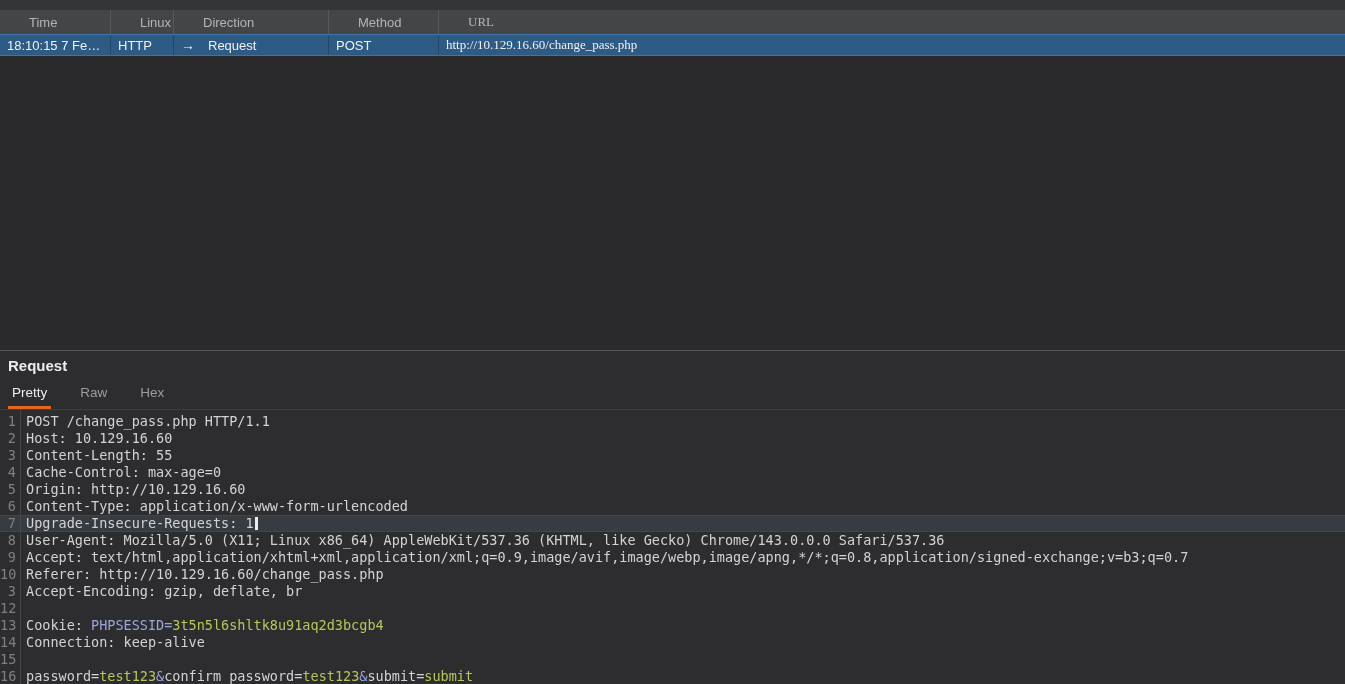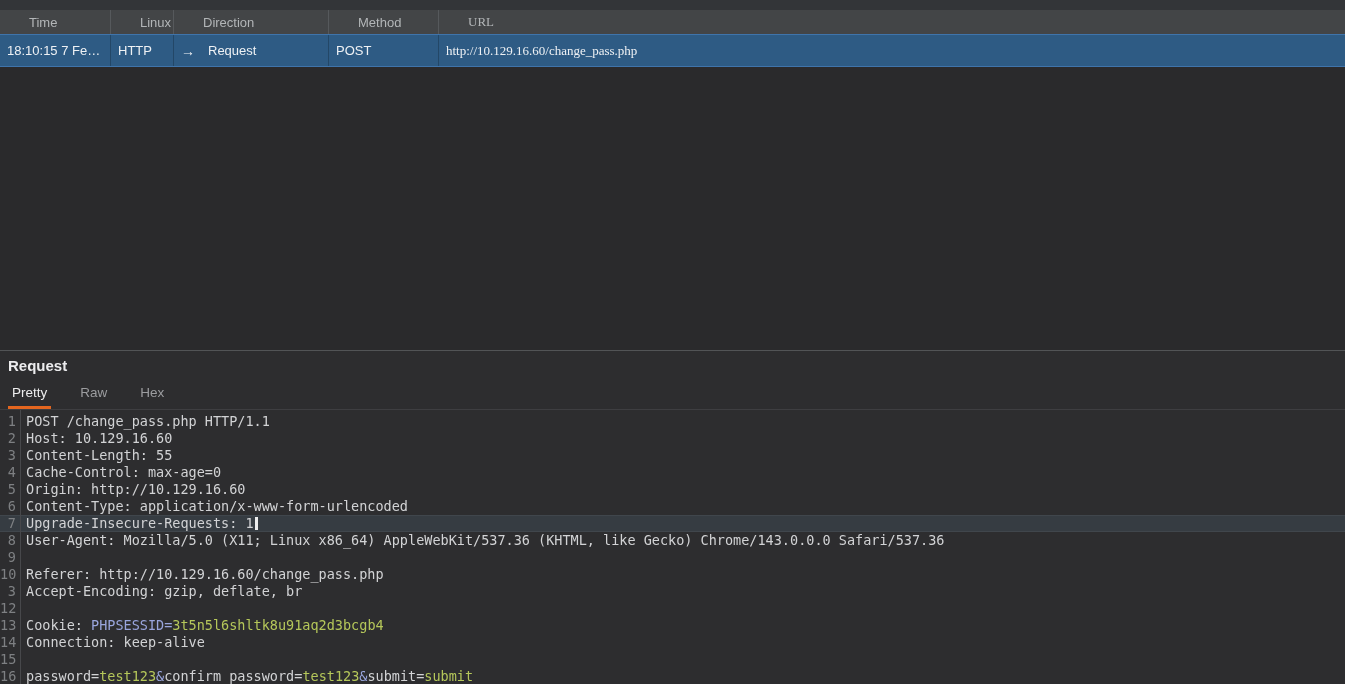--- a/index.html
+++ b/index.html
@@ -33,21 +33,21 @@
   body{background:var(--bg-window);font-family:"Liberation Sans",sans-serif;}
   .app{position:relative;width:1345px;height:684px;display:flex;flex-direction:column;}
 
   
   .log-table{height:350px;flex:none;display:flex;flex-direction:column;background:var(--bg-window);}
   .table-topstrip{height:10px;flex:none;background:var(--bg-topstrip);}
   .table-header{height:24px;flex:none;display:flex;align-items:center;background:var(--bg-table-header);
     color:var(--table-header-text);font-size:13px;}
   .table-header .cell{border-right:1px solid var(--table-sep);height:100%;display:flex;align-items:center;padding-left:29px;}
   .table-header .cell:last-child{border-right:none;}
-  .table-row{height:33px;flex:none;display:flex;align-items:flex-start;background:var(--selection-bg);
+  .table-row{height:22px;flex:none;display:flex;align-items:flex-start;background:var(--selection-bg);
     border-top:1px solid var(--selection-border);border-bottom:1px solid var(--selection-border);
     color:var(--selection-text);font-size:13px;}
   .table-row .cell{height:100%;display:flex;align-items:center;border-right:1px solid rgba(0,0,0,.22);}
   .table-row .cell:last-child{border-right:none;}
   .cell{padding-left:7px;white-space:nowrap;overflow:hidden;}
   .col-time{width:111px;flex:none;}
   .col-type{width:63px;flex:none;}
   .col-direction{width:155px;flex:none;}
   .col-method{width:110px;flex:none;}
   .col-url{flex:1;font-family:Liberation Serif, serif;}
@@ -120,21 +120,21 @@
     <div class="editor">
       <div class="gutter-line"></div>
     <div class="line"><span class="num">1</span><span class="code"><span class="tok-plain">POST /change_pass.php HTTP/1.1</span></span></div>
         <div class="line"><span class="num">2</span><span class="code"><span class="tok-plain">Host: 10.129.16.60</span></span></div>
         <div class="line"><span class="num">3</span><span class="code"><span class="tok-plain">Content-Length: 55</span></span></div>
         <div class="line"><span class="num">4</span><span class="code"><span class="tok-plain">Cache-Control: max-age=0</span></span></div>
         <div class="line"><span class="num">5</span><span class="code"><span class="tok-plain">Origin: http://10.129.16.60</span></span></div>
         <div class="line"><span class="num">6</span><span class="code"><span class="tok-plain">Content-Type: application/x-www-form-urlencoded</span></span></div>
         <div class="line current"><span class="num">7</span><span class="code"><span class="tok-plain">Upgrade-Insecure-Requests: 1</span><span class="caret"></span></span></div>
         <div class="line"><span class="num">8</span><span class="code"><span class="tok-plain">User-Agent: Mozilla/5.0 (X11; Linux x86_64) AppleWebKit/537.36 (KHTML, like Gecko) Chrome/143.0.0.0 Safari/537.36</span></span></div>
-        <div class="line"><span class="num">9</span></div>
+        <div class="line"><span class="num">9</span><span class="code"><span class="tok-plain">Accept: text/html,application/xhtml+xml,application/xml;q=0.9,image/avif,image/webp,image/apng,*/*;q=0.8,application/signed-exchange;v=b3;q=0.7</span></span></div>
         <div class="line"><span class="num">10</span><span class="code"><span class="tok-plain">Referer: http://10.129.16.60/change_pass.php</span></span></div>
         <div class="line"><span class="num">3</span><span class="code"><span class="tok-plain">Accept-Encoding: gzip, deflate, br</span></span></div>
         <div class="line"><span class="num">12</span></div>
         <div class="line"><span class="num">13</span><span class="code"><span class="tok-plain">Cookie: </span><span class="tok-name">PHPSESSID=</span><span class="tok-value">3t5n5l6shltk8u91aq2d3bcgb4</span></span></div>
         <div class="line"><span class="num">14</span><span class="code"><span class="tok-plain">Connection: keep-alive</span></span></div>
         <div class="line"><span class="num">15</span><span class="code"></span></div>
         <div class="line"><span class="num">16</span><span class="code"><span class="tok-plain">password=</span><span class="tok-value">test123</span><span class="tok-amp">&amp;</span><span class="tok-plain">confirm_password=</span><span class="tok-value">test123</span><span class="tok-amp">&amp;</span><span class="tok-plain">submit=</span><span class="tok-value">submit</span></span></div>
       </div>
   </div>
 

